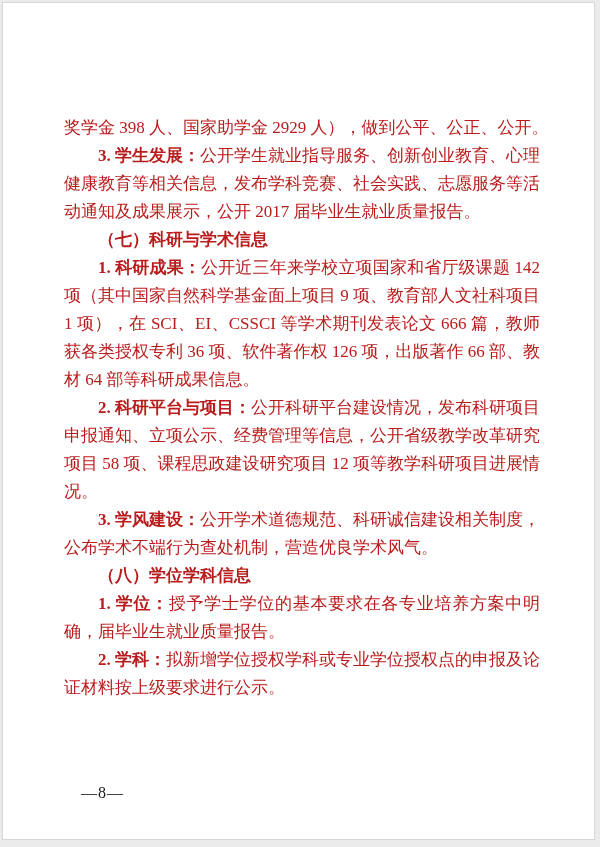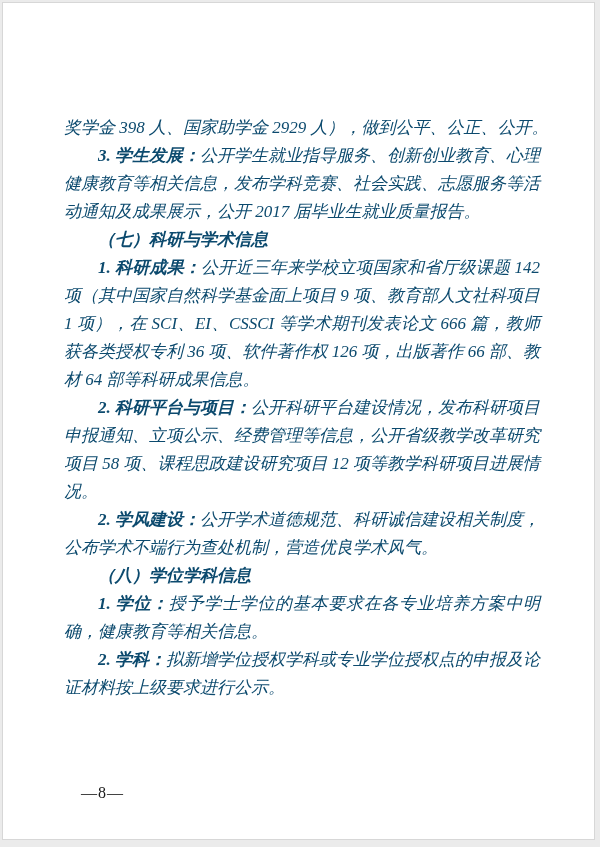--- a/index.html
+++ b/index.html
@@ -19,22 +19,21 @@
     height: 838px;
     background: #ffffff;
     border: 1px solid #d7d7d7;
     box-sizing: border-box;
   }
   .content {
     position: absolute;
     left: 61px;
     top: 111px;
     width: 476px;
-    color: #0c4a6e;
-    font-style: italic;
+    color: #b91c1c;
   }
   .line {
     font-size: 17px;
     line-height: 28px;
     height: 28px;
     white-space: nowrap;
   }
   .line.j {
     text-align: justify;
     text-align-last: justify;
@@ -88,29 +87,29 @@
     <div class="line"><span class="lead"></span><span class="txt">材 64 部等科研成果信息。</span></div>
 
     <div class="line ind j"><span class="lead">2. 科研平台与项目：</span><span class="txt">公开科研平台建设情况，发布科研项目</span></div>
 
     <div class="line j"><span class="lead"></span><span class="txt">申报通知、立项公示、经费管理等信息，公开省级教学改革研究</span></div>
 
     <div class="line j"><span class="lead"></span><span class="txt">项目 58 项、课程思政建设研究项目 12 项等教学科研项目进展情</span></div>
 
     <div class="line"><span class="lead"></span><span class="txt">况。</span></div>
 
-    <div class="line ind j"><span class="lead">2. 学风建设：</span><span class="txt">公开学术道德规范、科研诚信建设相关制度，</span></div>
+    <div class="line ind j"><span class="lead">3. 学风建设：</span><span class="txt">公开学术道德规范、科研诚信建设相关制度，</span></div>
 
     <div class="line"><span class="lead"></span><span class="txt">公布学术不端行为查处机制，营造优良学术风气。</span></div>
 
     <div class="line ind hd"><span class="lead">（八）学位学科信息</span><span class="txt"></span></div>
 
     <div class="line ind j"><span class="lead">1. 学位：</span><span class="txt">授予学士学位的基本要求在各专业培养方案中明</span></div>
 
-    <div class="line"><span class="lead"></span><span class="txt">确，健康教育等相关信息。</span></div>
+    <div class="line"><span class="lead"></span><span class="txt">确，届毕业生就业质量报告。</span></div>
 
     <div class="line ind j"><span class="lead">2. 学科：</span><span class="txt">拟新增学位授权学科或专业学位授权点的申报及论</span></div>
 
     <div class="line"><span class="lead"></span><span class="txt">证材料按上级要求进行公示。</span></div>
 
   </div>
 
   <div class="page-number">—8—</div>
 </div>
 

